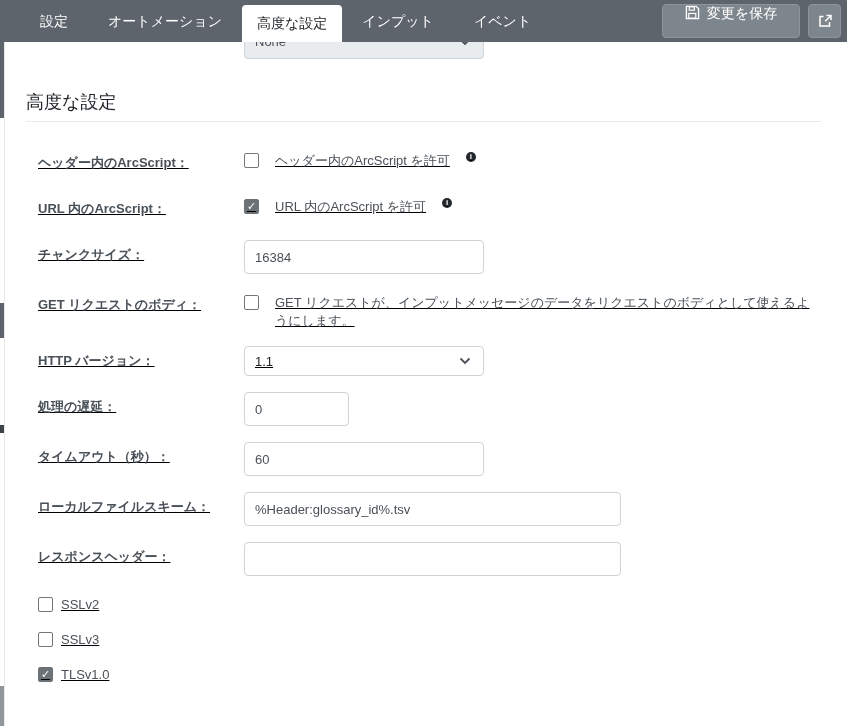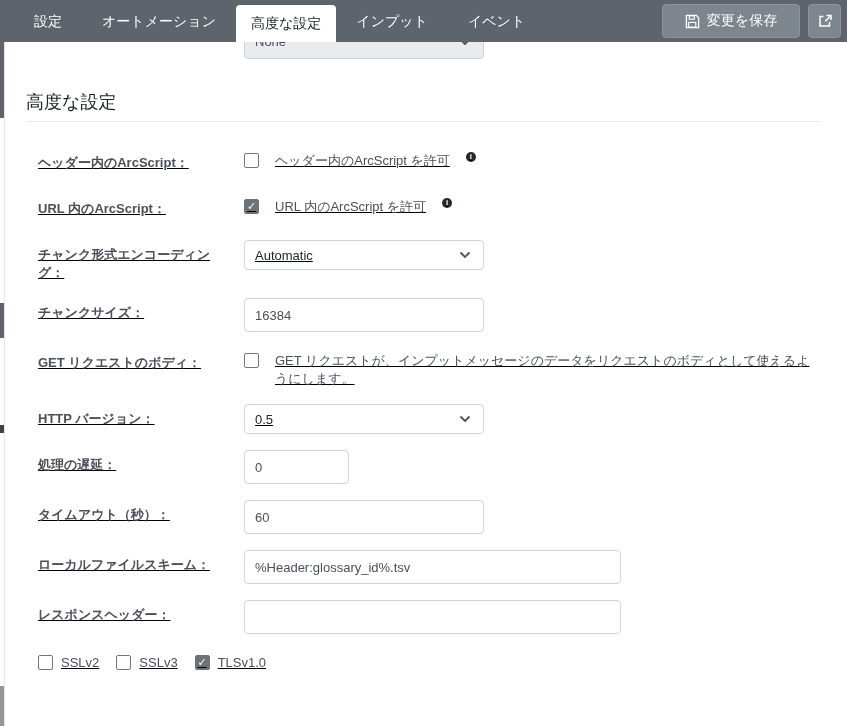--- a/index.html
+++ b/index.html
@@ -15,21 +15,21 @@
 
   
   .navbar {
     position: absolute;
     top: 0; left: 0; right: 0;
     height: 42px;
     background: #5d646b;
     display: flex;
     align-items: flex-start;
     z-index: 10;
-    padding-left: 14px;
+    padding-left: 20px;
   }
   .tab {
     color: #ffffff;
     font-size: 14px;
     padding: 0 20px;
     height: 42px;
     line-height: 42px;
     cursor: pointer;
     white-space: nowrap;
   }
@@ -45,21 +45,21 @@
   .nav-actions {
     margin-left: auto;
     display: flex;
     align-items: center;
     gap: 8px;
     padding-right: 6px;
     height: 42px;
   }
   .btn-save {
     display: flex;
-    align-items: center;
+    align-items: flex-start;
     justify-content: center;
     gap: 7px;
     width: 138px;
     height: 34px;
     background: #7e868d;
     border: 1px solid #8d949b;
     border-radius: 4px;
     color: #ffffff;
     font-size: 14px;
     cursor: pointer;
@@ -126,21 +126,21 @@
     width: 206px;
     flex: none;
     padding: 6px 20px 0 0;
     font-size: 13px;
     font-weight: 700;
     color: #495057;
     line-height: 18px;
   }
   .val { flex: 1; }
   .val-check { display: flex; align-items: flex-start; gap: 16px; padding-top: 4px; }
-  .val-stack { display: flex; gap: 17px; padding-top: 4px; }
+  .val-stack { display: flex; flex-direction: column; gap: 17px; padding-top: 4px; }
   .stack-item { display: flex; align-items: flex-start; gap: 8px; }
 
   .cb {
     width: 15px; height: 15px;
     flex: none;
     border: 1px solid #757575;
     border-radius: 2px;
     background: #fff;
     display: inline-flex;
     align-items: center;
@@ -254,52 +254,41 @@
 
       <div class="row">
         <div class="lbl">URL 内のArcScript：</div>
         <div class="val val-check">
           <span class="cb on"></span>
           <span class="cbtext">URL 内のArcScript を許可</span>
           <span class="info"></span>
         </div>
       </div>
 
-      <div class="row">
-        <div class="lbl">チャンク形式エンコーディング：</div>
-        <div class="val">
-          <div class="select">
-            <span>Automatic</span>
-            <svg class="chev" width="12" height="8" viewBox="0 0 12 8">
-                <path d="M1.5 1.5L6 6l4.5-4.5" fill="none" stroke="#495057" stroke-width="1.8"></path>
-              </svg>
-          </div>
-        </div>
-      </div>
 
       <div class="row">
         <div class="lbl">チャンクサイズ：</div>
         <div class="val">
           <input class="input" value="16384" style="">
         </div>
       </div>
 
       <div class="row">
         <div class="lbl">GET リクエストのボディ：</div>
         <div class="val val-check">
           <span class="cb"></span>
           <span class="cbtext">GET リクエストが、インプットメッセージのデータをリクエストのボディとして使えるようにします。</span>
         </div>
       </div>
 
       <div class="row">
         <div class="lbl">HTTP バージョン：</div>
         <div class="val">
           <div class="select">
-            <span>0.5</span>
+            <span>1.1</span>
             <svg class="chev" width="12" height="8" viewBox="0 0 12 8">
                 <path d="M1.5 1.5L6 6l4.5-4.5" fill="none" stroke="#495057" stroke-width="1.8"></path>
               </svg>
           </div>
         </div>
       </div>
 
       <div class="row">
         <div class="lbl">処理の遅延：</div>
         <div class="val">

